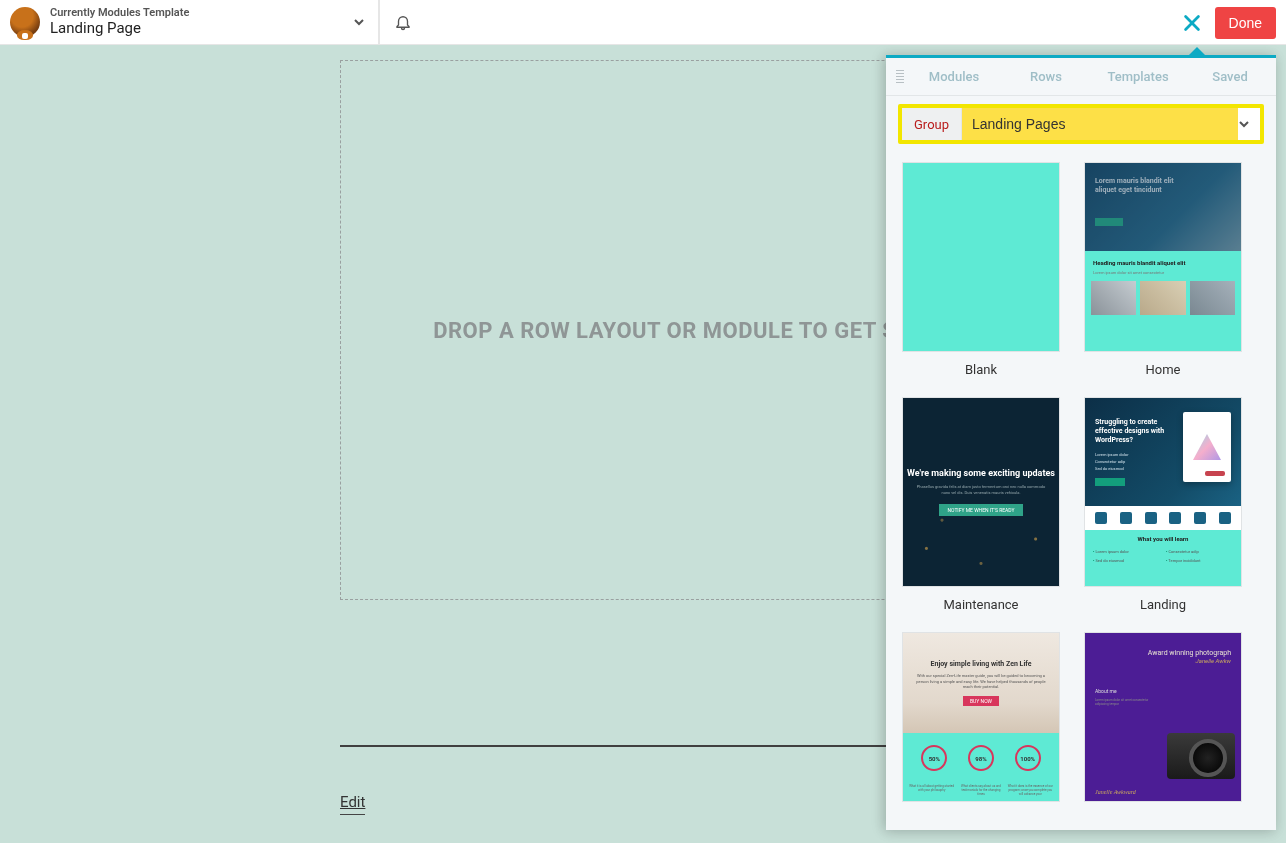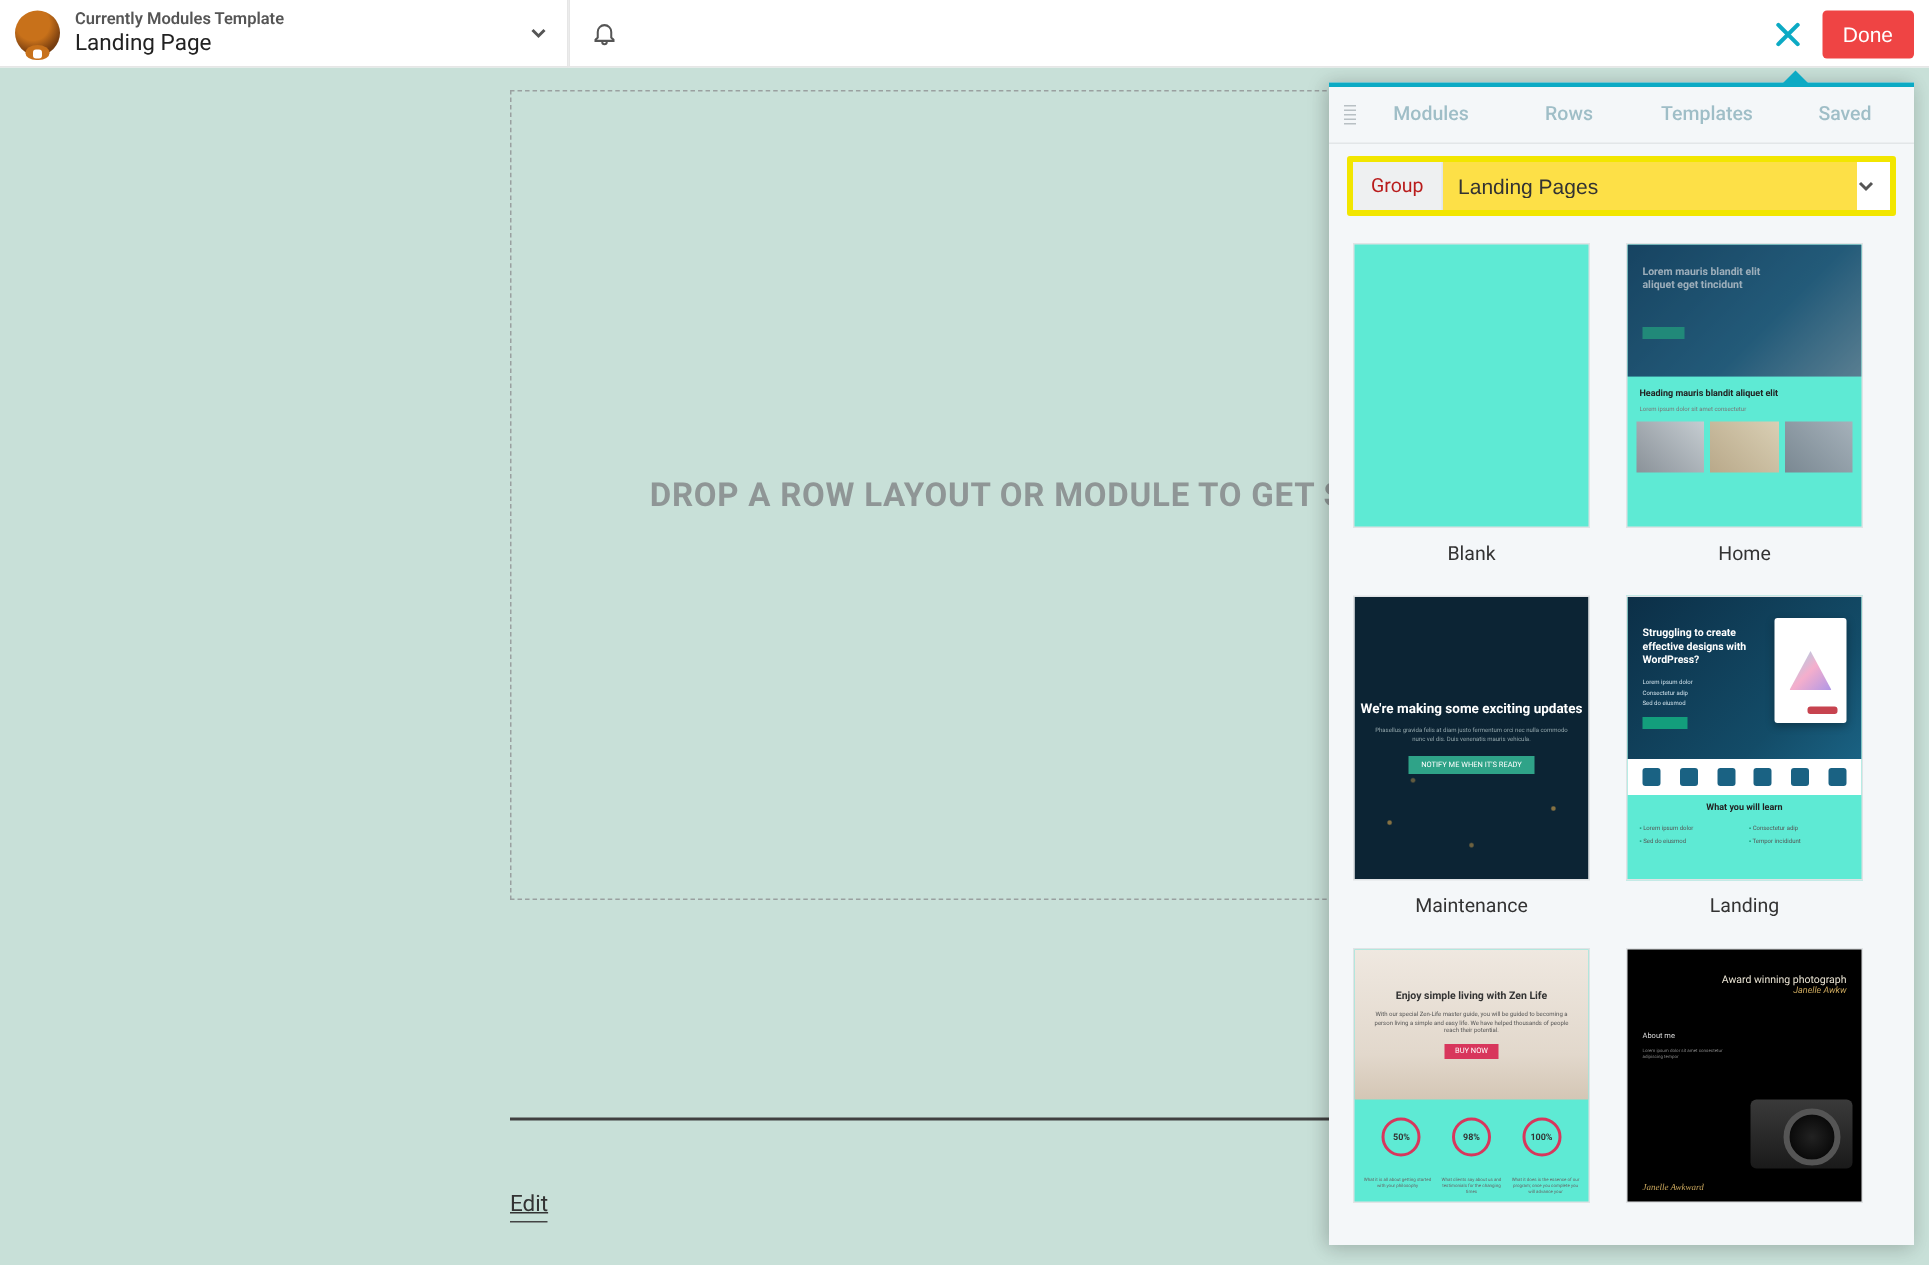--- a/index.html
+++ b/index.html
@@ -236,21 +236,21 @@
 
   .t-zen .top{height:100px;background:linear-gradient(#efe8e0,#e2d8cc 70%,#d4c6b5);display:flex;flex-direction:column;align-items:center;justify-content:center;}
   .t-zen .top h6{font-size:7px;font-weight:700;color:#333;margin-bottom:5px;}
   .t-zen .top p{font-size:4px;color:#555;width:130px;text-align:center;line-height:1.4;margin-bottom:6px;}
   .t-zen .top .btn{background:#d8365c;color:#fff;font-size:5px;padding:2px 7px;}
   .t-zen .circles{display:flex;justify-content:space-around;padding:12px 8px;}
   .t-zen .circ{width:26px;height:26px;border:2px solid #d8365c;border-radius:50%;display:flex;align-items:center;justify-content:center;font-size:6px;font-weight:700;color:#333;}
   .t-zen .cols{display:flex;gap:4px;padding:2px 6px;}
   .t-zen .cols div{flex:1;font-size:3px;color:#666;text-align:center;line-height:1.3;}
 
-  .t-photo{background:#000000;}
+  .t-photo{background:#4c1d95;}
   .t-photo .hdr{text-align:right;padding:16px 10px 4px;}
   .t-photo .hdr h6{font-size:7px;color:#e8e2d2;font-weight:400;}
   .t-photo .hdr .auth{font-size:6px;color:#caa75d;font-style:italic;}
   .t-photo .about{font-size:5px;color:#ddd;padding:20px 0 4px 10px;}
   .t-photo .about-text{font-size:3px;color:#888;padding:0 10px;width:75px;line-height:1.4;}
   .t-photo .camera{position:absolute;right:6px;bottom:22px;width:68px;height:46px;background:linear-gradient(#3a3a3a,#1a1a1a);border-radius:4px;}
   .t-photo .camera::before{content:"";position:absolute;right:8px;top:6px;width:30px;height:30px;border:4px solid #555;border-radius:50%;background:radial-gradient(#222,#000);}
   .t-photo .sig{position:absolute;bottom:6px;left:10px;font-size:6px;color:#caa75d;font-style:italic;font-family:cursive;}
 </style>
 </head>

